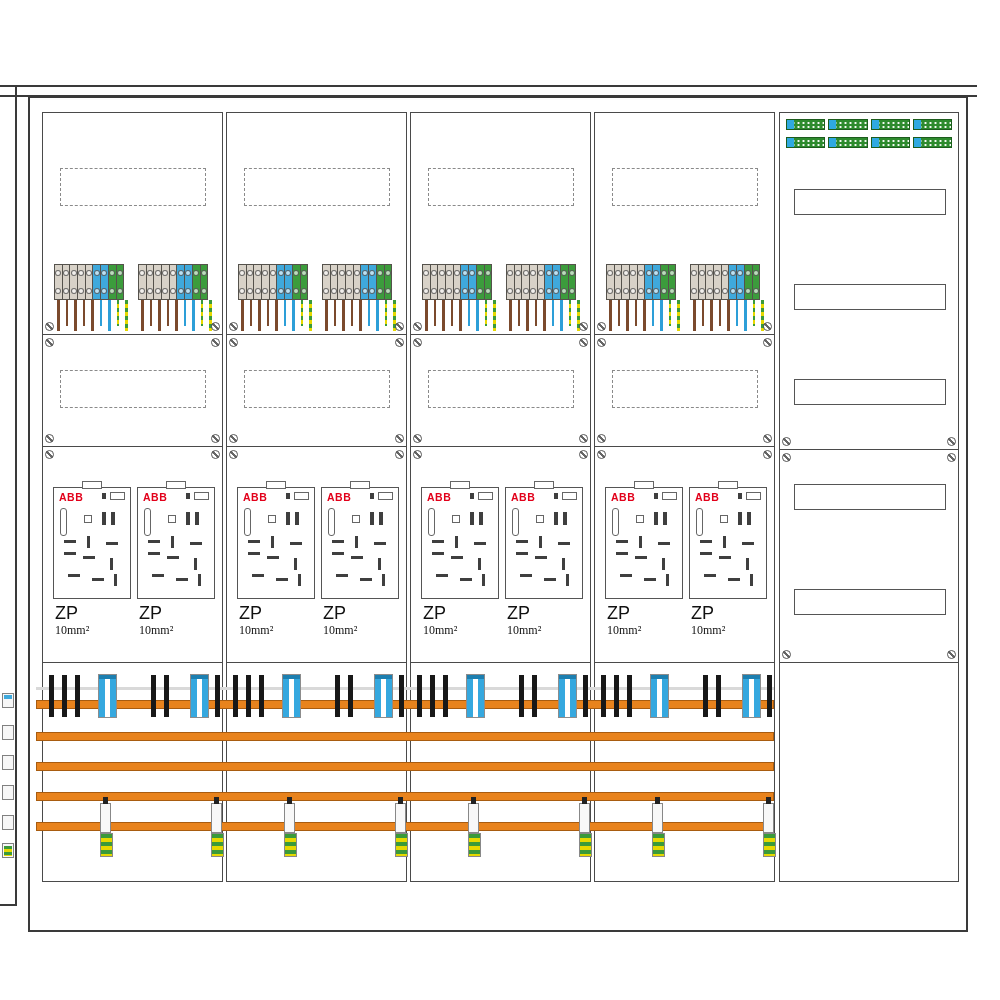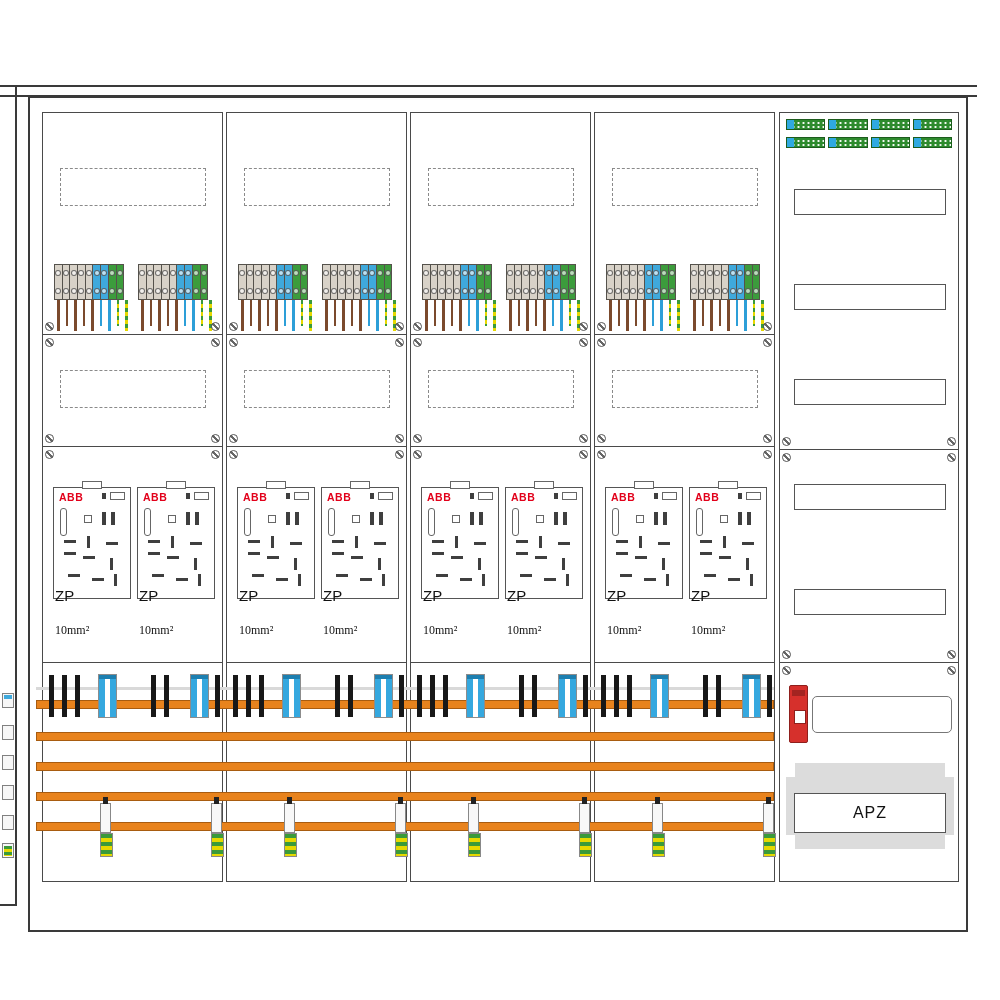--- a/index.html
+++ b/index.html
@@ -71,21 +71,21 @@
   .msl { position:absolute; left:6px; top:20px; width:7px; height:28px; border:1px solid #666; border-radius:3px; background:#fff; }
   .msq { position:absolute; left:30px; top:27px; width:8px; height:8px; border:1px solid #666; background:#fff; }
   .mvb1 { position:absolute; left:48px; top:24px; width:4px; height:13px; background:#3f3f3f; }
   .mvb2 { position:absolute; left:57px; top:24px; width:4px; height:13px; background:#3f3f3f; }
   .md { position:absolute; background:#3f3f3f; }
   .d1{left:10px;top:52px;width:12px;height:3px;} .d2{left:10px;top:64px;width:12px;height:3px;}
   .d3{left:33px;top:48px;width:3px;height:12px;} .d4{left:29px;top:68px;width:12px;height:3px;}
   .d5{left:52px;top:54px;width:12px;height:3px;} .d6{left:56px;top:70px;width:3px;height:12px;}
   .d7{left:14px;top:86px;width:12px;height:3px;} .d8{left:38px;top:90px;width:12px;height:3px;}
   .d9{left:60px;top:86px;width:3px;height:12px;}
-  .zp { position:absolute; top:140px; font-size:15px;text-align:right; }
+  .zp { position:absolute; top:156px; font-size:18px;text-align:right; }
   .zp.m1 { left:12px; } .zp.m2 { left:96px; }
   .xs { position:absolute; top:176px; font-size:12px;font-family:Liberation Serif, serif; }
   .xs.m1 { left:12px; } .xs.m2 { left:96px; }
 
   
   .blk { position:absolute; top:12px; width:5px; height:42px; background:#181818; z-index:6; }
   .blk.b1{left:6px;} .blk.b2{left:19px;} .blk.b3{left:32px;}
   .blk.b4{left:108px;} .blk.b5{left:121px;} .blk.b6{left:172px;}
   .blu { position:absolute; top:11px; width:19px; height:44px; z-index:6; border:1px solid #8c8c8c;
     background:linear-gradient(90deg,#35A8DF 0 35%, #ffffff 35% 62%, #35A8DF 62% 100%); }
@@ -653,28 +653,20 @@
       <div class="screw s-br"></div>
     </div>
     <div class="rsec2">
       <div class="screw s-tl"></div>
       <div class="screw s-tr"></div>
       <div class="rrect rr4"></div>
       <div class="rrect rr5"></div>
       <div class="screw s-bl"></div>
       <div class="screw s-br"></div>
     </div>
-    <div class="rsec3">
-      <div class="screw s-tl"></div>
-      <div class="screw s-tr"></div>
-      <div class="redcomp"></div>
-      <div class="labelplate"></div>
-      <div class="apz-panel"></div>
-      <div class="apz-label">APZ</div>
-    </div>
   </div>
 
   <div class="rail"></div>
   <div class="busbar bb1"></div>
   <div class="busbar bb2"></div>
   <div class="busbar bb3"></div>
   <div class="busbar bb4"></div>
   <div class="busbar bb5"></div>
 
 </div>

